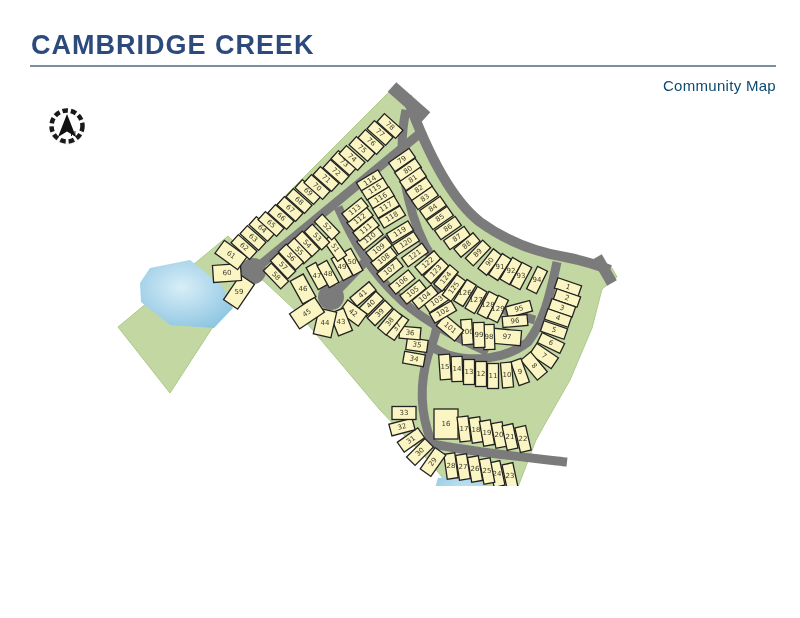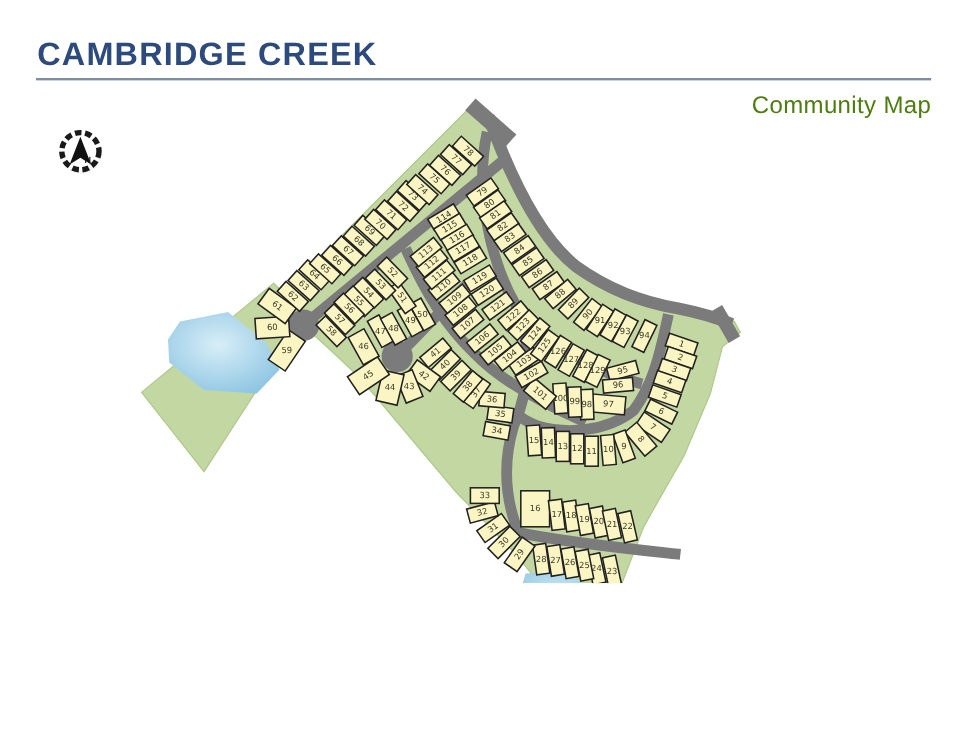--- a/index.html
+++ b/index.html
@@ -1,21 +1,21 @@
 <!DOCTYPE html>
 <html><head>
 <meta charset="utf-8">
 <style>
   html,body{margin:0;padding:0;background:#ffffff;}
   .page{position:relative;width:800px;height:486px;background:#ffffff;overflow:hidden;
         font-family:"Liberation Sans", sans-serif;}
   .title{position:absolute;left:31px;top:30px;margin:0;font-size:27px;font-weight:bold;
          letter-spacing:1px;color:#2d4a7d;}
   .rule{position:absolute;left:30px;right:24px;top:65px;height:2px;background:#7d8f9f;}
-  .subtitle{position:absolute;right:24px;top:77px;font-size:20px;color:#4d7c0f;letter-spacing:0.3px;}
+  .subtitle{position:absolute;right:24px;top:77px;font-size:15px;color:#0c4a6e;letter-spacing:0.3px;}
   .map-wrap{position:absolute;left:0;top:0;width:800px;height:618px;}
   .mls{position:absolute;left:4px;top:600px;font-size:7px;color:#8a8a8a;display:flex;align-items:center;gap:1px;}
   .mls .house{font-size:10px;line-height:8px;color:#777;}
   svg text{user-select:none;}
 </style>
 </head>
 <body>
 
 <div class="page">
 

